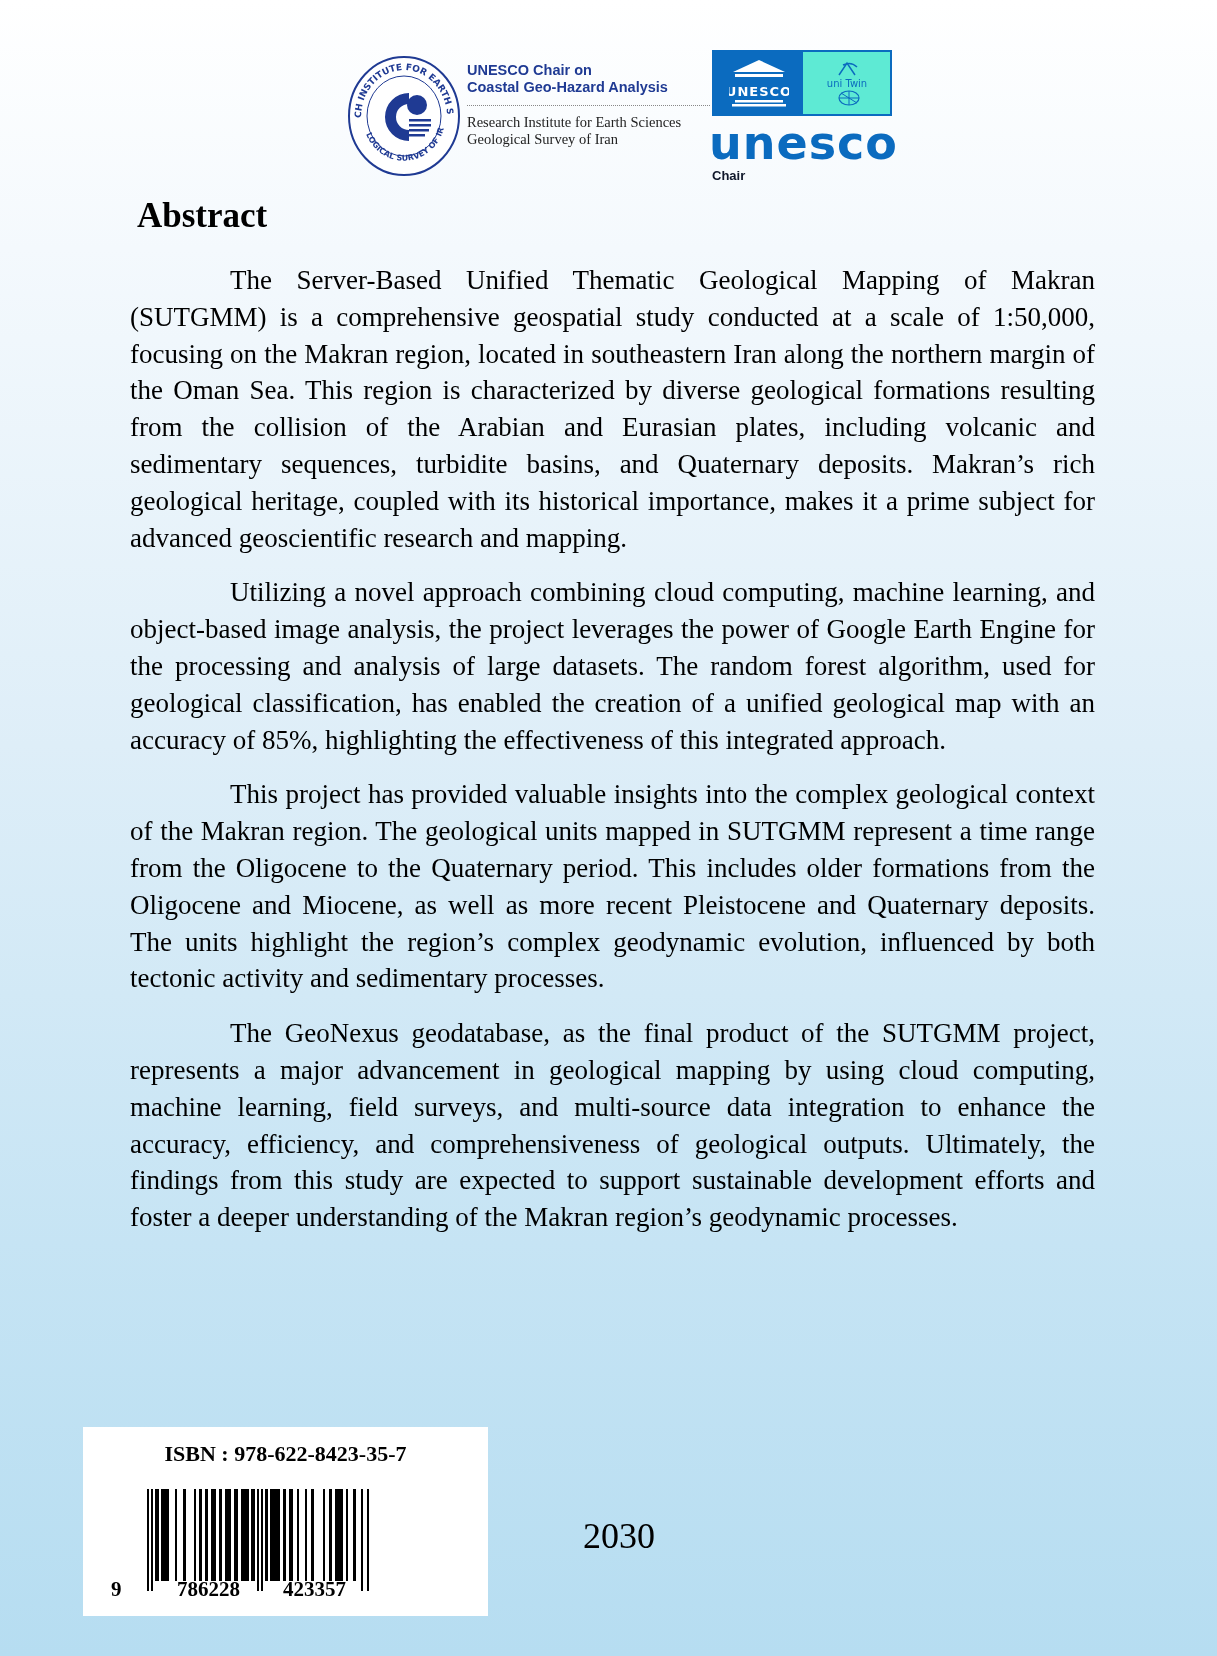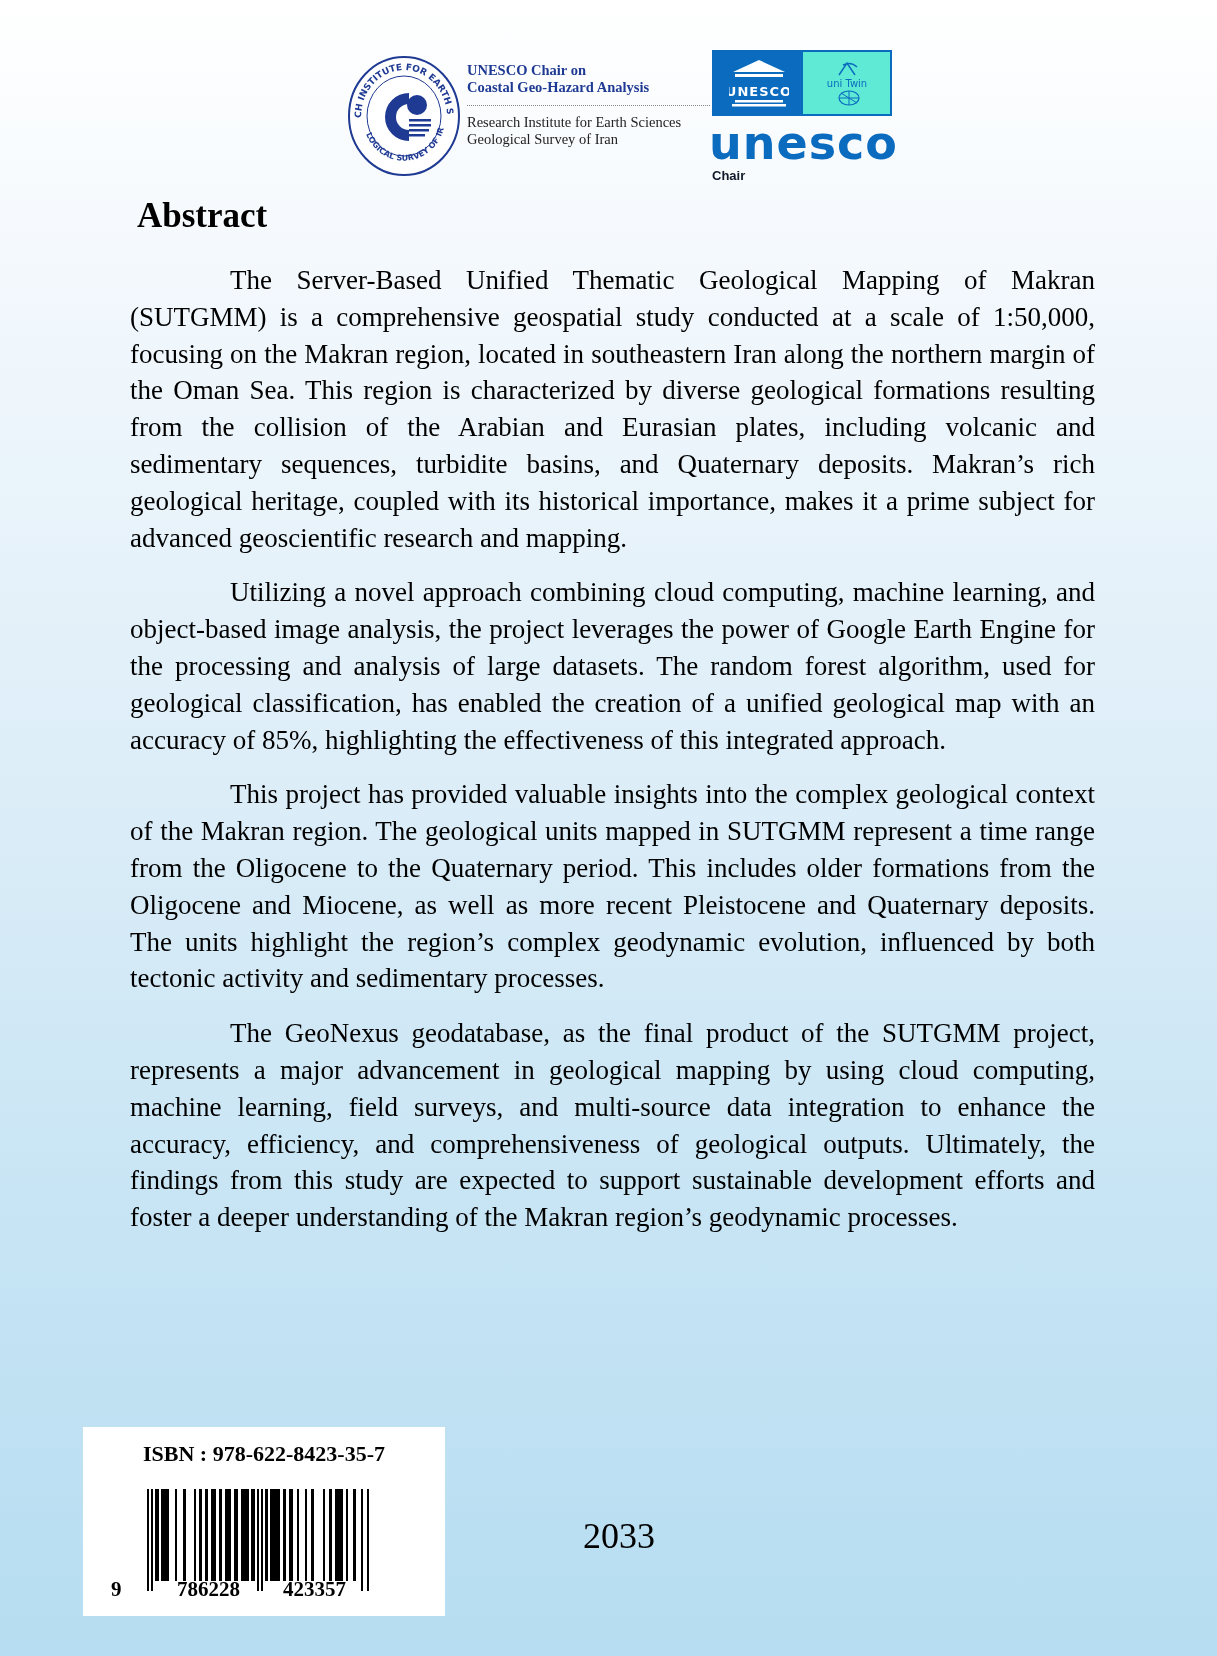--- a/index.html
+++ b/index.html
@@ -15,21 +15,21 @@
   .header { position: absolute; left: 0; top: 0; width: 1217px; height: 200px; }
 
   
   .seal {
     position: absolute; left: 347px; top: 55px; width: 114px; height: 122px;
   }
   .seal svg { width: 100%; height: 100%; display: block; }
 
   .inst-text { position: absolute; left: 467px; top: 62px; width: 245px; }
   .inst-title {
-    font-family: Liberation Serif, serif; font-weight: bold;
+    font-family: Liberation Sans, sans-serif; font-weight: bold;
     color: #1f3a93; font-size: 14.5px; line-height: 17px; white-space: nowrap;
   }
   .inst-divider {
     margin-top: 9px; margin-bottom: 8px;
     border-top: 1px dotted #888; width: 243px; height: 0;
   }
   .inst-sub {
     font-family: "Liberation Serif", serif; color: #222;
     font-size: 14.5px; line-height: 17px; white-space: nowrap;
   }
@@ -68,20 +68,21 @@
   .abstract-body p {
     margin: 0 0 18px 0;
     font-size: 27px; line-height: 36.8px;
     text-align: justify; text-indent: 100px;
   }
 
   
   .isbn-box {
     position: absolute; left: 83px; top: 1427px; width: 362px; height: 189px;
     background: #fff;
+    padding-left: 43px;
   }
   .isbn-label {
     position: absolute; left: 0; top: 14px; width: 100%;
     text-align: center; font-weight: bold; font-size: 22px;
   }
   .barcode { position: absolute; left: 60px; top: 62px; width: 250px; height: 120px; }
   .barcode svg { width: 100%; height: 100%; display: block; }
   .bc-digit {
     position: absolute; font-weight: bold; font-size: 21px; top: 88px;
     font-family: "Liberation Serif", serif;
@@ -197,13 +198,13 @@
         <rect x="218" y="0" width="2" height="102"></rect>
         <rect x="224" y="0" width="2" height="102"></rect>
       </g>
     </svg>
     <span class="bc-digit" style="left:-32px;">9</span>
     <span class="bc-digit" style="left:34px;text-align:center;">786228</span>
     <span class="bc-digit" style="left:140px;">423357</span>
   </div>
 </div>
 
-<div class="year">2033</div>
+<div class="year">2030</div>
 
 </body></html>

